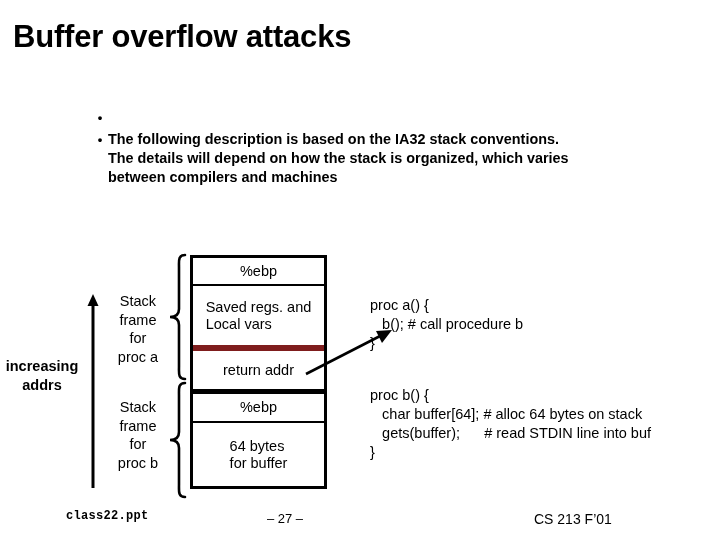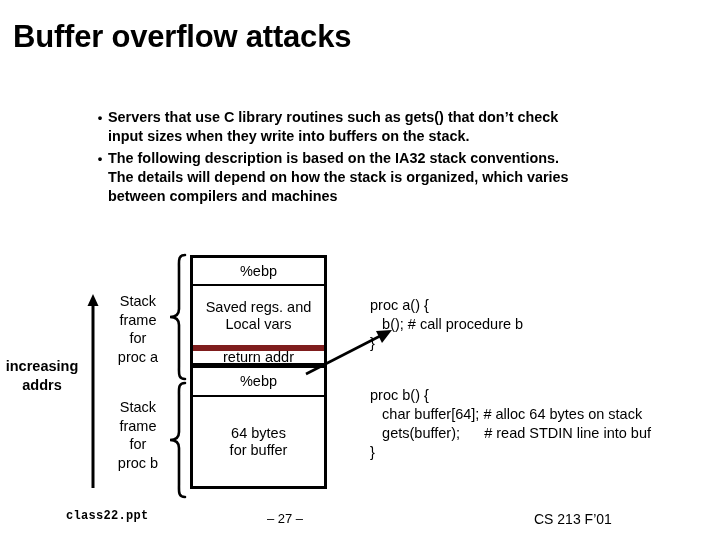--- a/index.html
+++ b/index.html
@@ -85,29 +85,28 @@
     border: 3px solid #000;
     box-sizing: border-box;
     display: flex;
     flex-direction: column;
     background: #fff;
   }
   .stack-cell {
     display: flex;
     align-items: center;
     justify-content: center;
-    text-align: center;
     font-size: 14.5px;
     line-height: 17px;
     box-sizing: border-box;
     background: #fff;
   }
   .cell-ebp-a   { height: 28px;  border-bottom: 2px solid #000; }
   .cell-saved   { height: 65px;  border-bottom: 6px solid #7f1d1d; }
-  .cell-return  { height: 17px;  border-bottom: 5px solid #000; }
+  .cell-return  { height: 43px;  border-bottom: 5px solid #000; }
   .cell-ebp-b   { height: 29px;  border-bottom: 2px solid #000; }
   .cell-buffer  { flex: 1 1 auto; }
 
   
   .frame-label {
     position: absolute;
     width: 68px;
     text-align: center;
     font-size: 14.5px;
     line-height: 18.5px;
@@ -193,21 +192,20 @@
 <body>
 
 <div class="slide">
 
   <div id="slide-title">Buffer overflow attacks</div>
 
 
   <div id="bullet-list">
     <div class="bullet-row">
       <span class="bullet-mark">•</span>
-      <span class="bullet-text">Servers that use C library routines such as gets() that don’t check input sizes when they write into buffers on the stack.</span>
     </div>
     <div class="bullet-row">
       <span class="bullet-mark">•</span>
       <span class="bullet-text">The following description is based on the IA32 stack conventions.  The details will depend on how the stack is organized, which varies between compilers and machines</span>
     </div>
   </div>
 
   <div id="addr-arrow">
     <svg width="18" height="194" viewBox="0 0 18 194">
       <line x1="9" y1="194" x2="9" y2="8" stroke="#000" stroke-width="3"></line>

